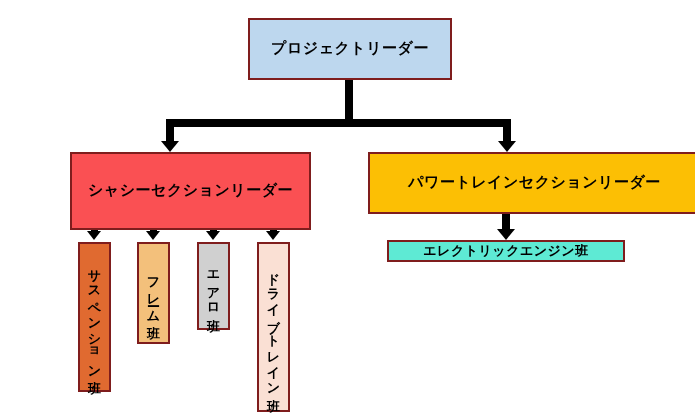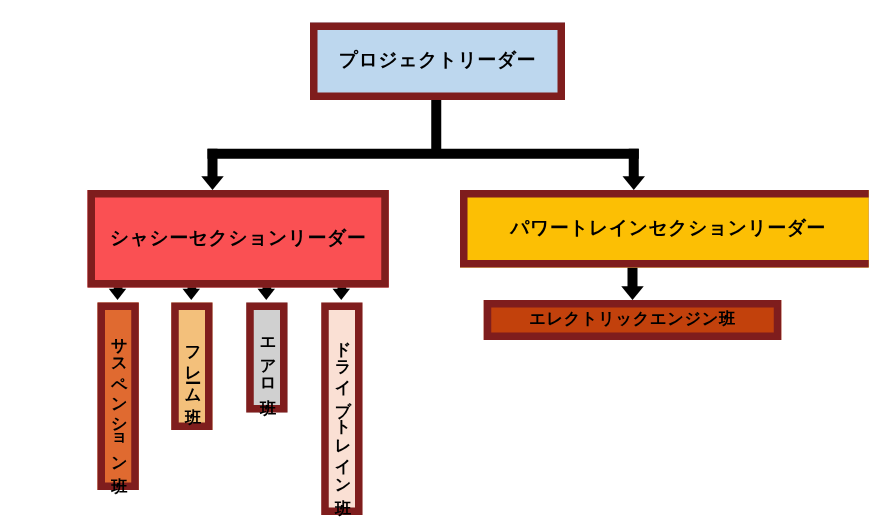--- a/index.html
+++ b/index.html
@@ -15,21 +15,21 @@
   }
   #chart-canvas {
     position: relative;
     width: 695px;
     height: 420px;
     background: #ffffff;
   }
   .node {
     position: absolute;
     box-sizing: border-box;
-    border: 6px solid #7f1d1d;
+    border: 2px solid #7f1d1d;
     display: flex;
     align-items: center;
     justify-content: center;
     text-align: center;
     color: #000000;
     font-weight: bold;
     line-height: 1.18;
     letter-spacing: 0.5px;
   }
   .node.vertical {
@@ -72,22 +72,22 @@
     background: #d0d0d0;
     font-size: 13px;
   }
   #node-drivetrain {
     left: 257px; top: 242px; width: 33px; height: 170px;
     background: #fae0d4;
     font-size: 13px;
   }
   
   #node-electric-engine {
-    left: 387px; top: 240px; width: 238px; height: 32px;
-    background: #c2410c;
+    left: 387px; top: 240px; width: 238px; height: 22px;
+    background: #5eead4;
     font-size: 13px;
   }
   
   .conn {
     position: absolute;
     background: #000000;
   }
   .arrowhead {
     position: absolute;
     width: 0;

